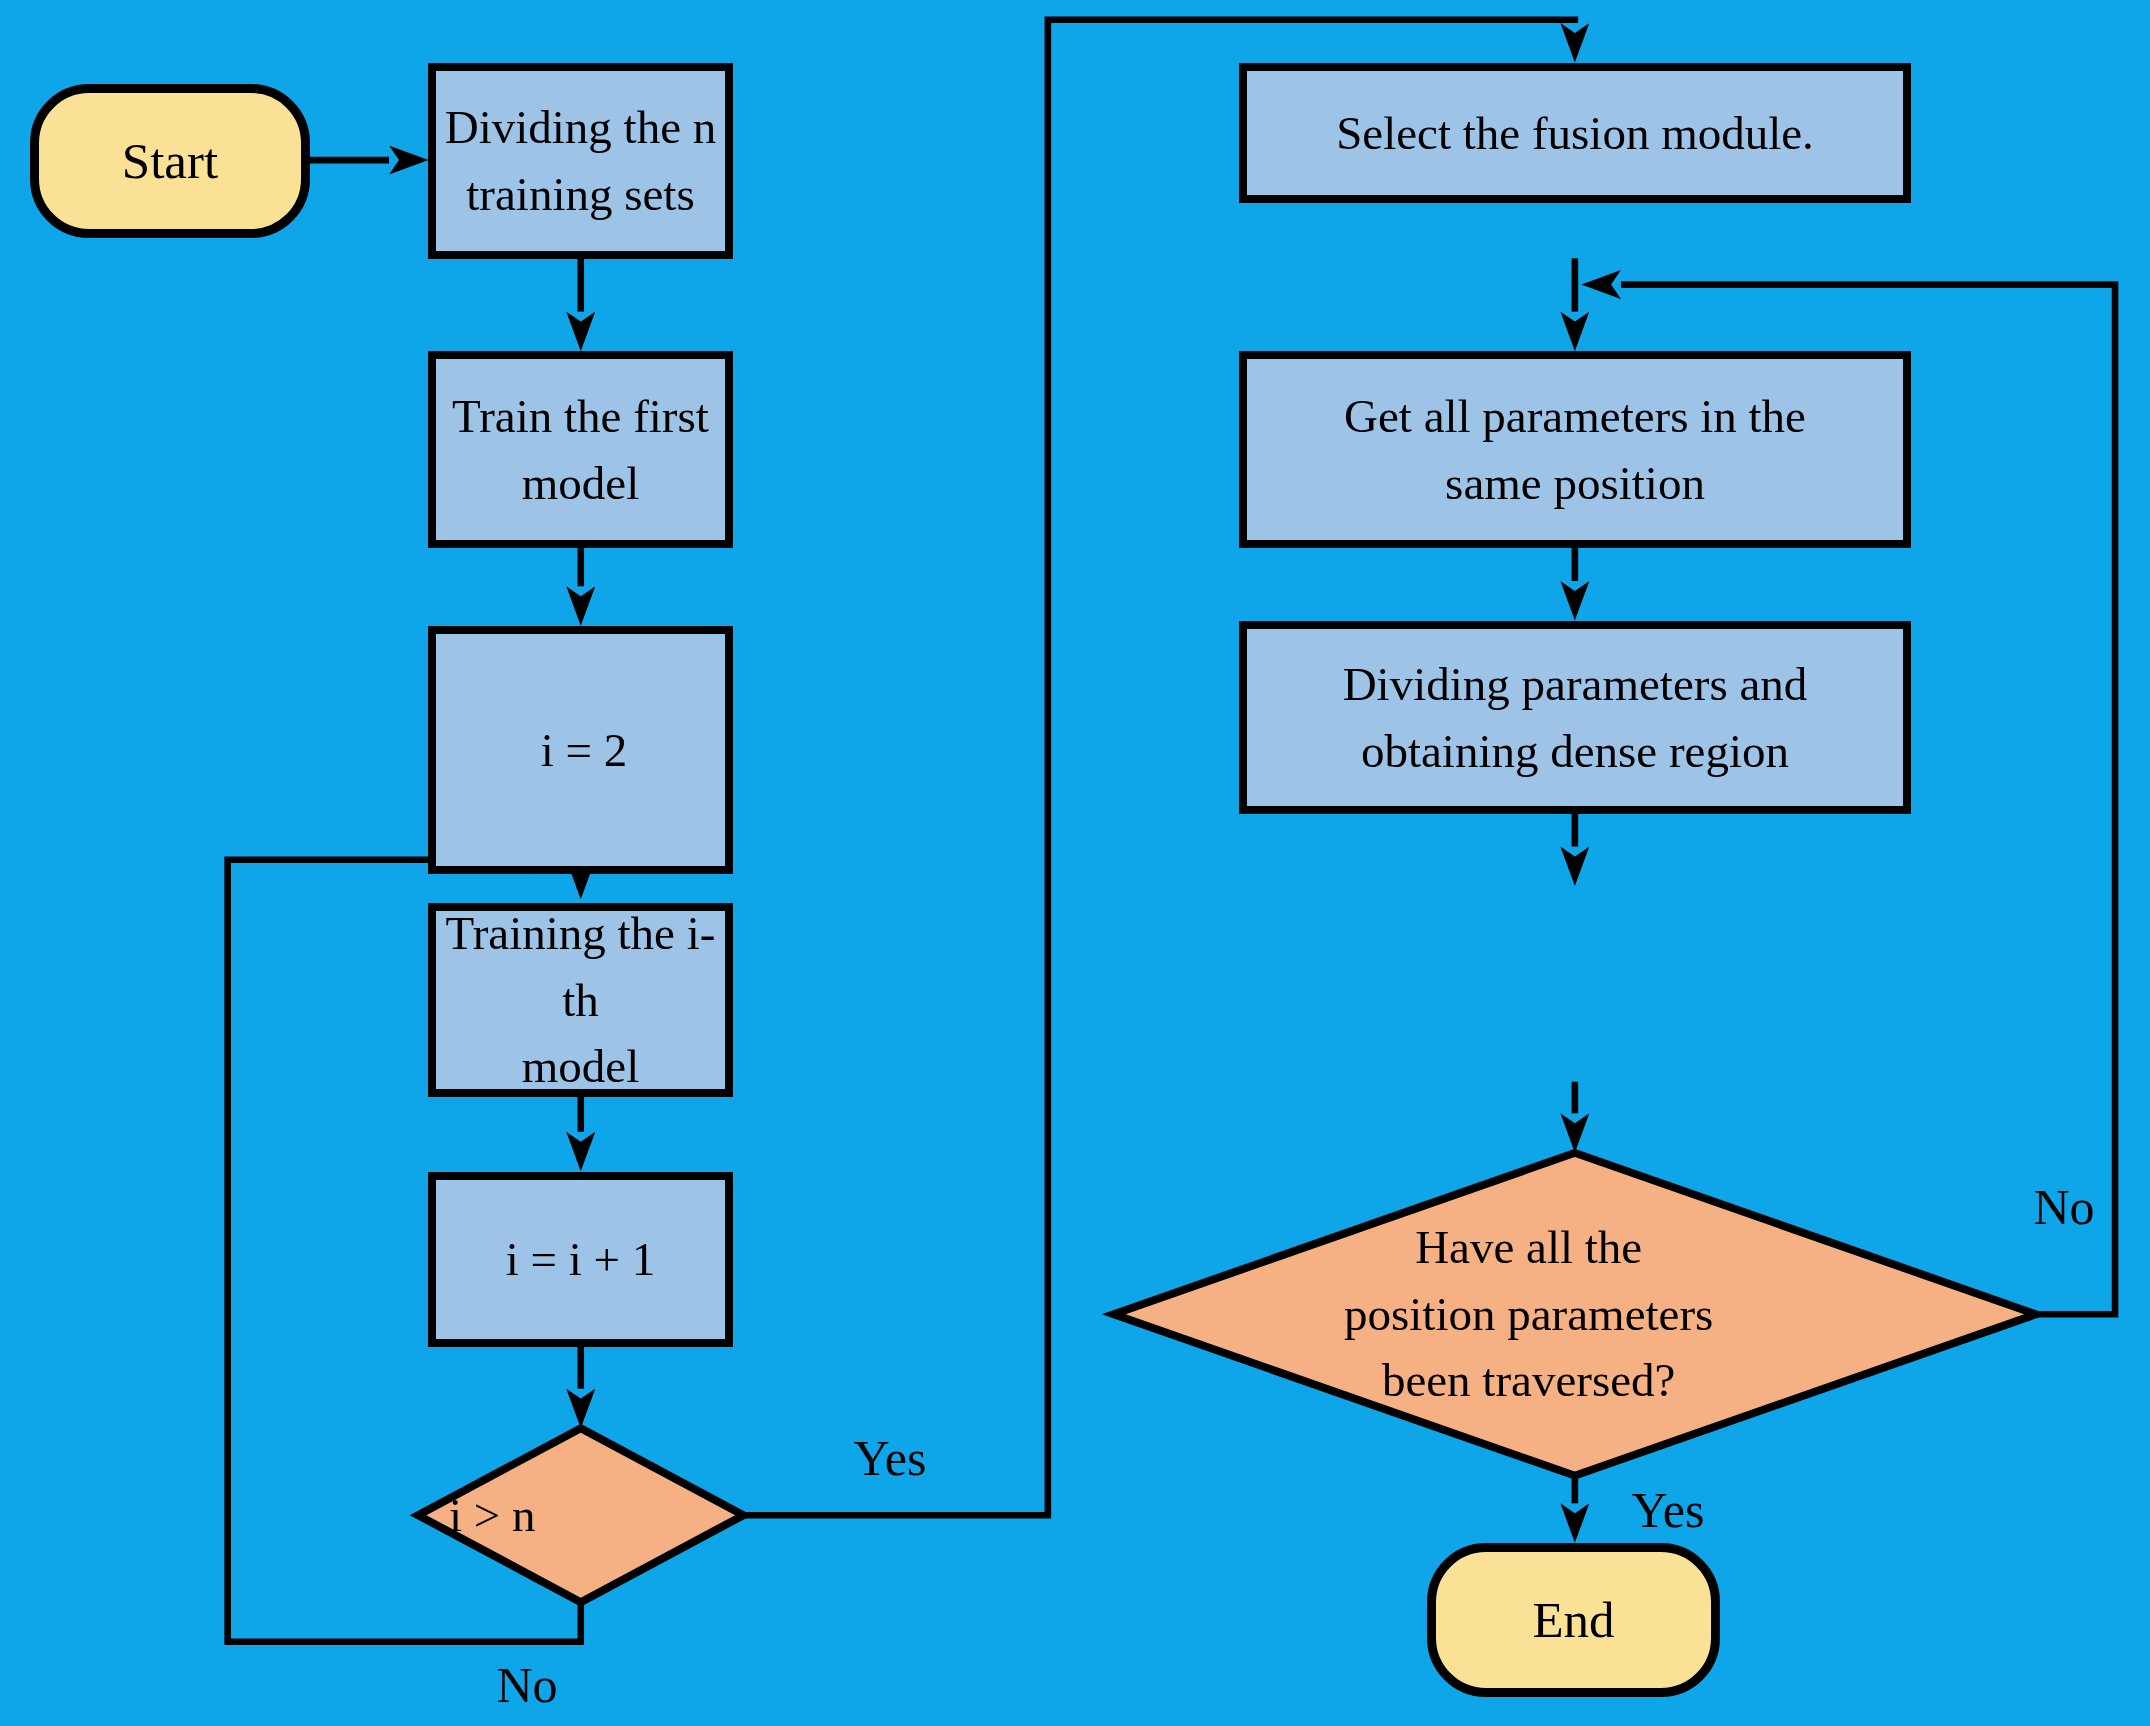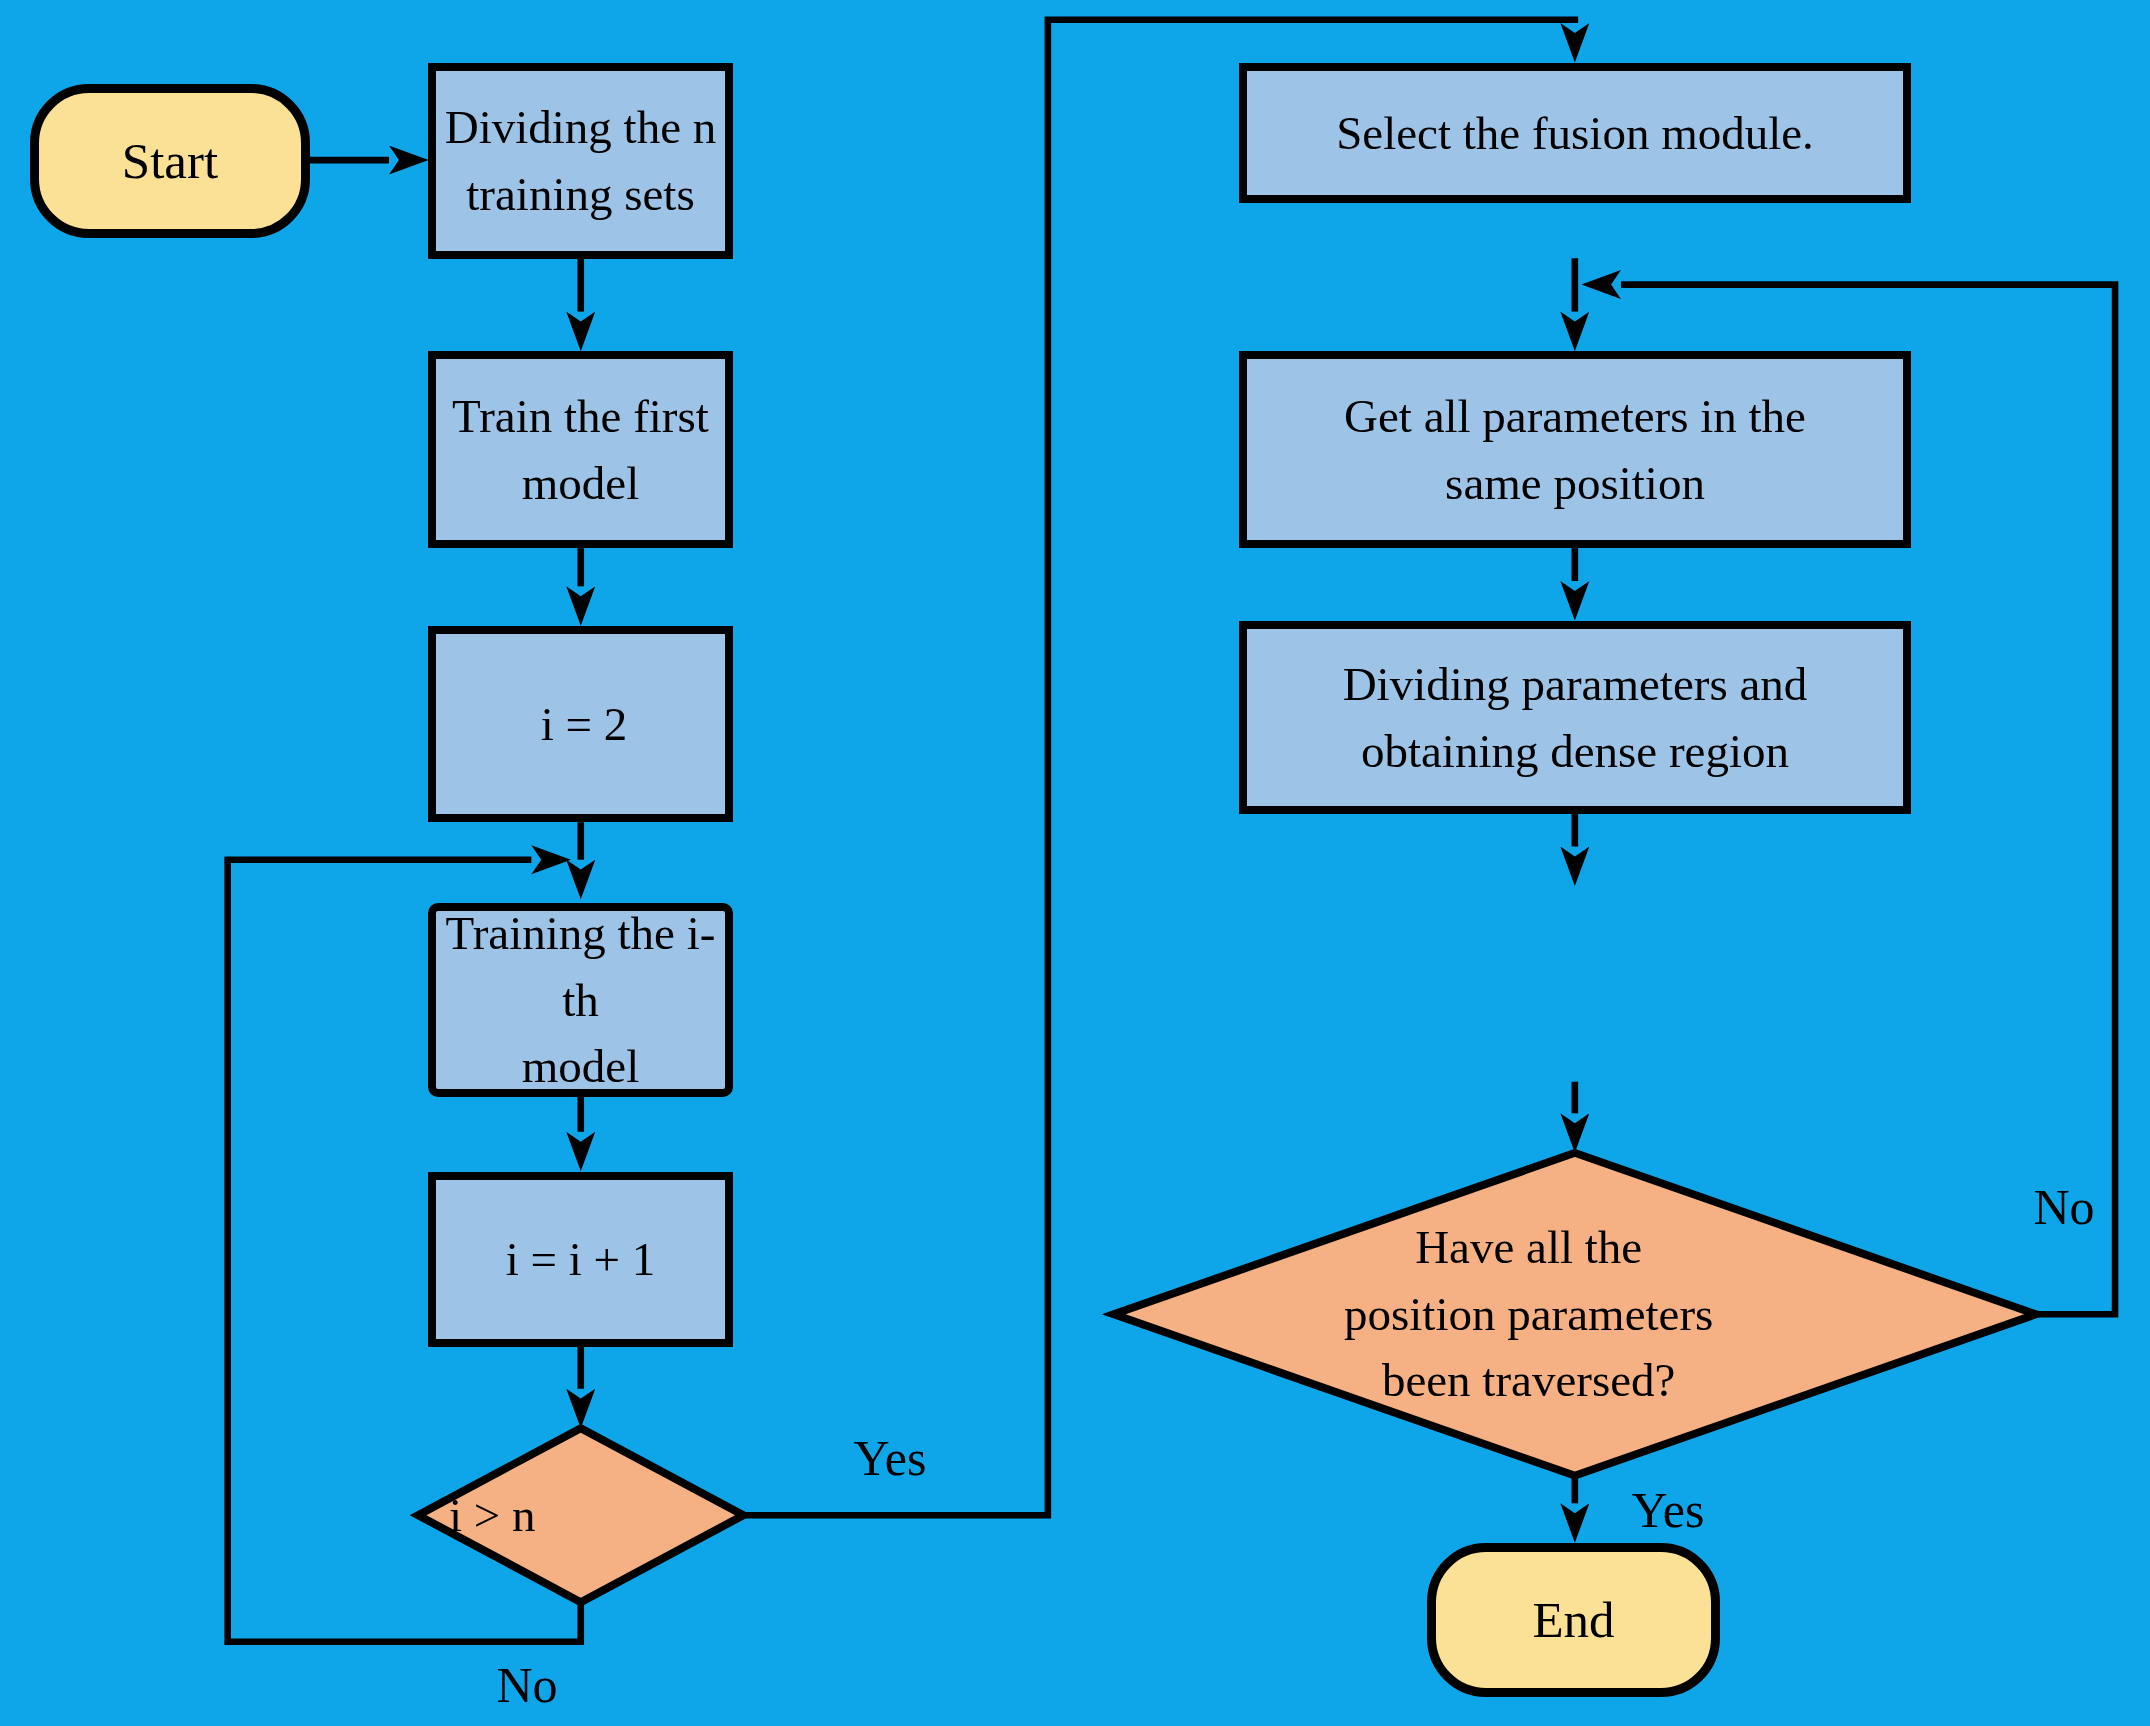--- a/index.html
+++ b/index.html
@@ -68,25 +68,25 @@
   <div class="node proc" style="left:428px;top:63px;width:305px;height:196px;">
     <span class="node-label">Dividing the n
 training sets</span>
   </div>
 
   <div class="node proc" style="left:428px;top:351px;width:305px;height:197px;">
     <span class="node-label">Train the first
 model</span>
   </div>
 
-  <div class="node proc" style="left:428px;top:626px;width:305px;height:196px;padding-left:7px;">
+  <div class="node proc" style="left:428px;top:626px;width:305px;height:248px;padding-left:7px;">
     <span class="node-label">i = 2</span>
   </div>
 
-  <div class="node proc" style="left:428px;top:903px;width:305px;height:194px;border-radius:10px;">
+  <div class="node proc" style="left:428px;top:903px;width:305px;height:194px;">
     <span class="node-label">Training the i-th
 model</span>
   </div>
 
   <div class="node proc" style="left:428px;top:1172px;width:305px;height:175px;">
     <span class="node-label">i = i + 1</span>
   </div>
 
   <div class="dia-label" style="left:449px;top:1476px;width:264px;height:79px;">
     <span class="node-label">i &gt; n</span>

